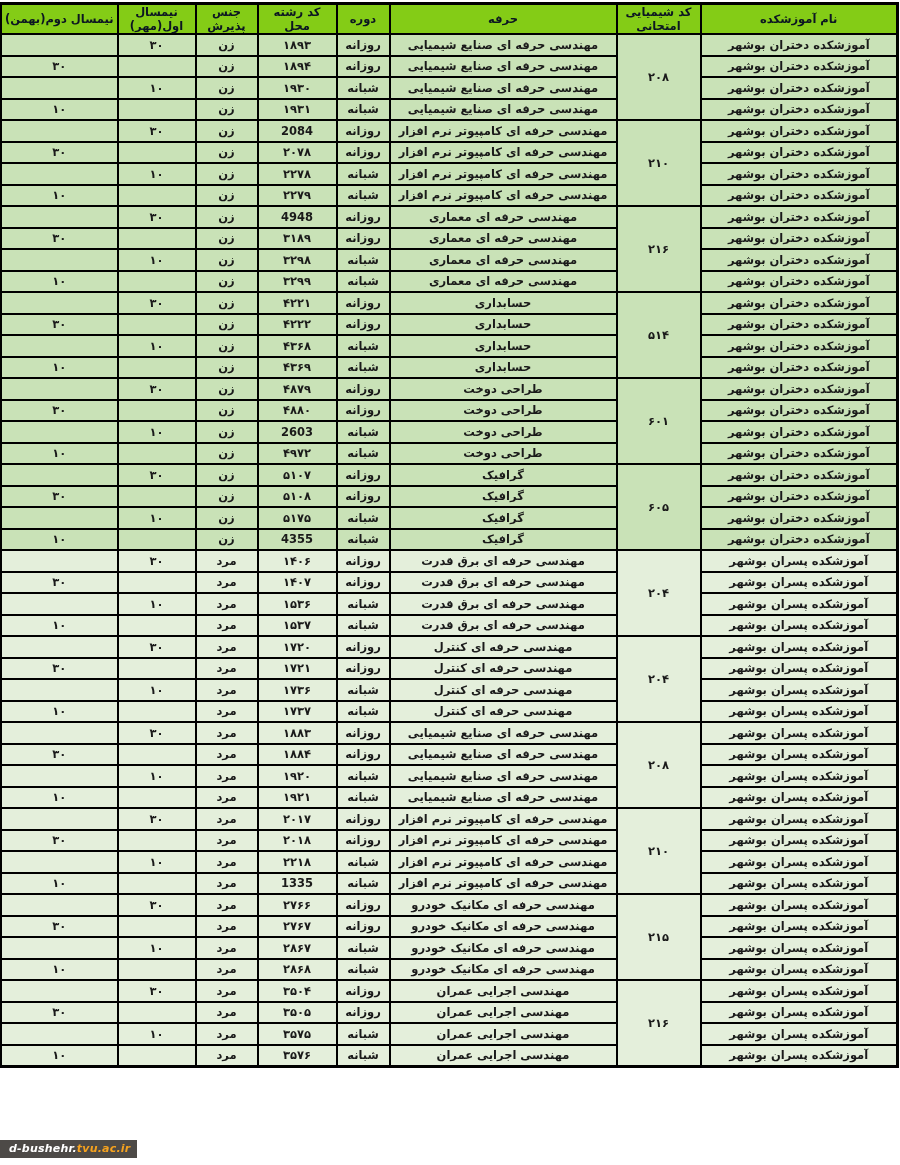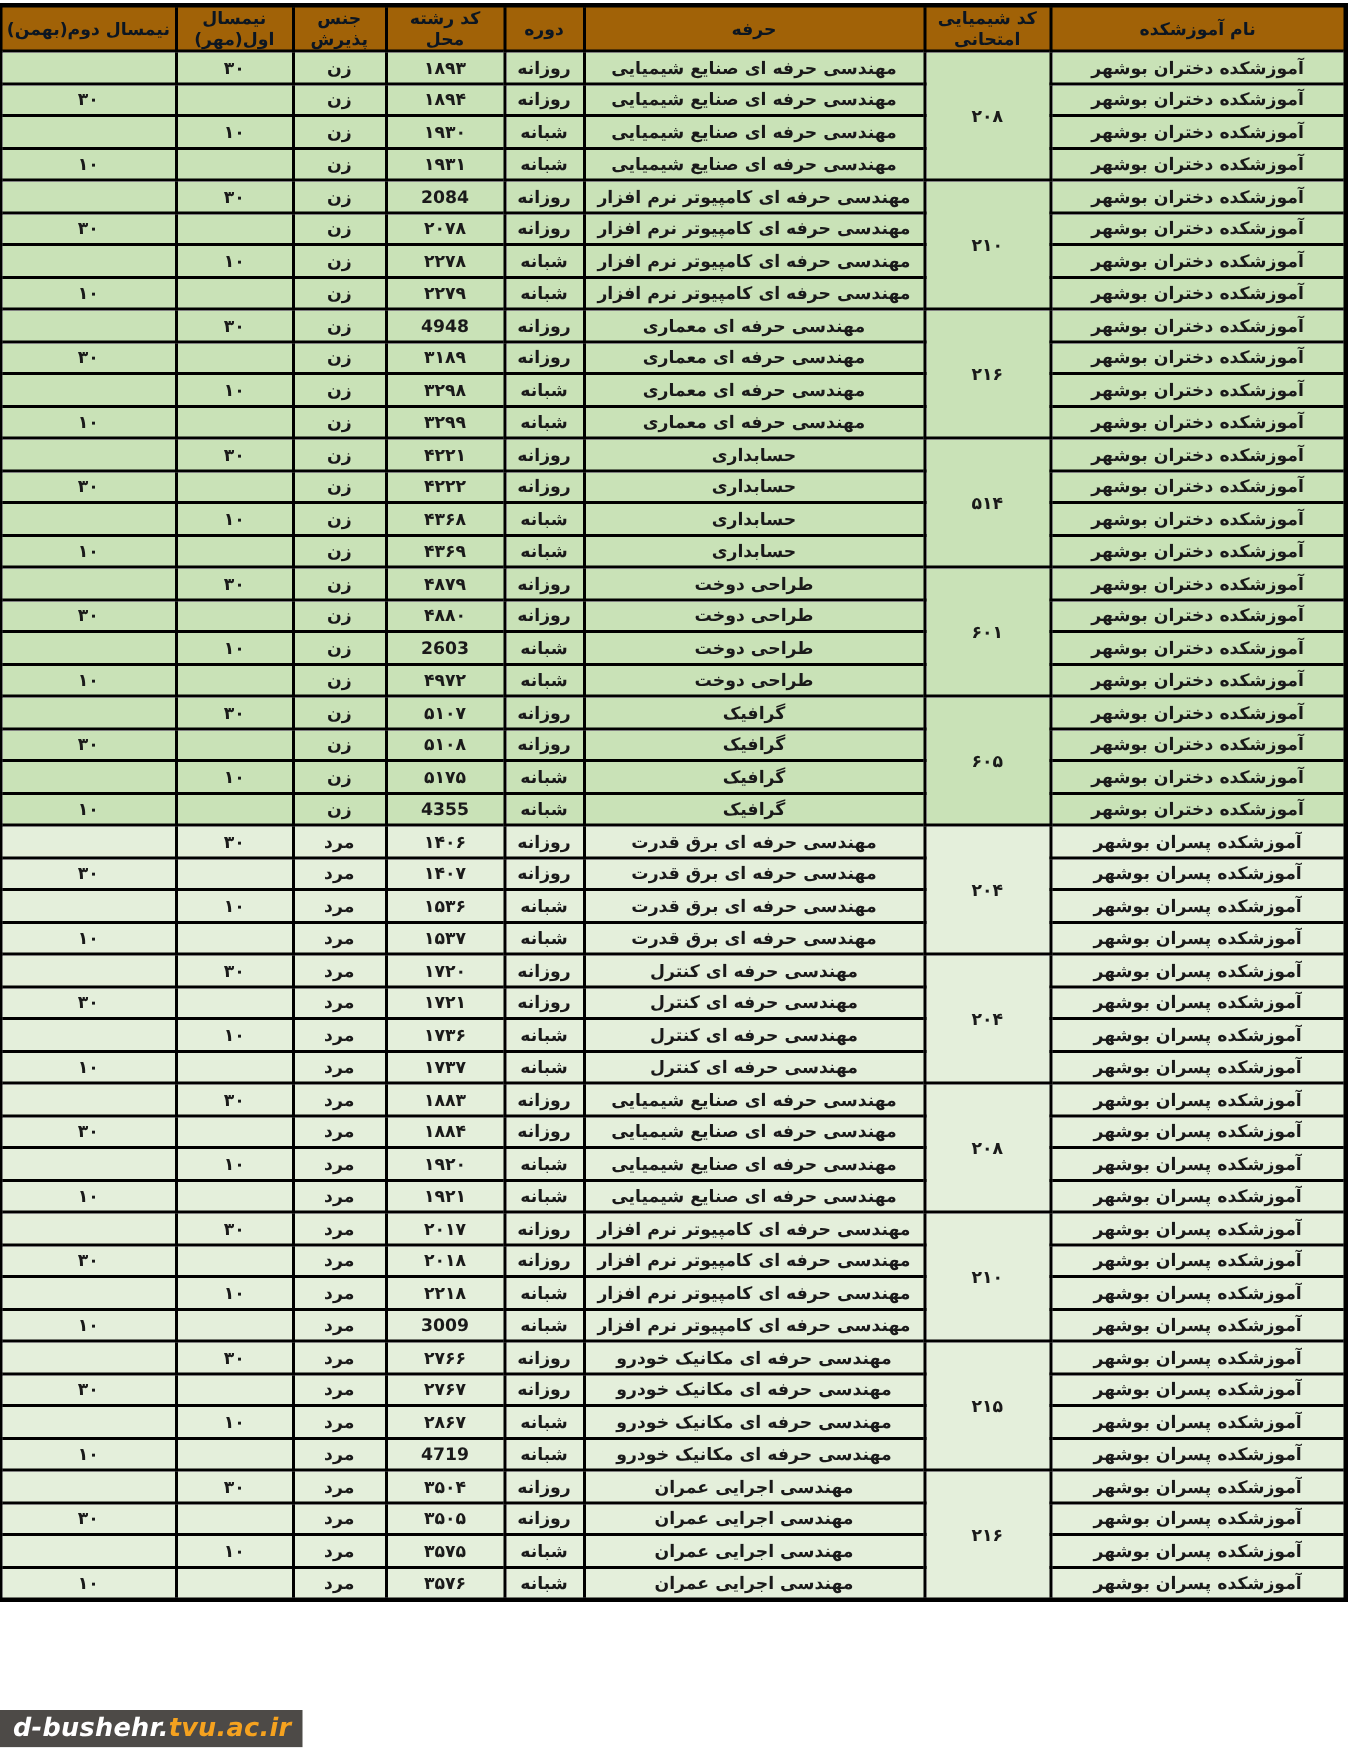--- a/index.html
+++ b/index.html
@@ -23,21 +23,21 @@
     width: 897px;
     border-collapse: collapse;
     table-layout: fixed;
     direction: rtl;
   }
   table.roster, table.roster th, table.roster td {
     border: 2px solid #000000;
   }
   table.roster { border-width: 3px; }
   table.roster th {
-    background: #a16207;
+    background: #84cc16;
     color: #0c1622;
     font-size: 11.5px;
     font-weight: bold;
     height: 22px;
     padding: 0 2px;
     text-align: center;
     vertical-align: middle;
   }
   table.roster td {
     font-size: 11.5px;
@@ -51,21 +51,21 @@
     overflow: hidden;
   }
   tr.female td { background: #c9e2b7; }
   tr.male td   { background: #e4efdb; }
   .badge {
     position: absolute;
     left: 0;
     top: 1140px;
     background: #4d4a47;
     padding: 2px 7px 3px 9px;
-    font-size: 17px;
+    font-size: 11px;
     font-weight: bold;
     font-style: italic;
     direction: ltr;
     letter-spacing: 0.2px;
   }
   .badge .white  { color: #ffffff; }
   .badge .orange { color: #f5a21f; }
 </style>
 </head>
 <body>
@@ -454,21 +454,21 @@
           <td>شبانه</td>
           <td>۲۲۱۸</td>
           <td>مرد</td>
           <td>۱۰</td>
           <td></td>
         </tr>
         <tr class="male">
           <td>آموزشکده پسران بوشهر</td>
           <td>مهندسی حرفه ای کامپیوتر نرم افزار</td>
           <td>شبانه</td>
-          <td>3009</td>
+          <td>1335</td>
           <td>مرد</td>
           <td></td>
           <td>۱۰</td>
         </tr>
         <tr class="male">
           <td>آموزشکده پسران بوشهر</td>
           <td rowspan="4">۲۱۵</td>
           <td>مهندسی حرفه ای مکانیک خودرو</td>
           <td>روزانه</td>
           <td>۲۷۶۶</td>
@@ -491,21 +491,21 @@
           <td>شبانه</td>
           <td>۲۸۶۷</td>
           <td>مرد</td>
           <td>۱۰</td>
           <td></td>
         </tr>
         <tr class="male">
           <td>آموزشکده پسران بوشهر</td>
           <td>مهندسی حرفه ای مکانیک خودرو</td>
           <td>شبانه</td>
-          <td>4719</td>
+          <td>۲۸۶۸</td>
           <td>مرد</td>
           <td></td>
           <td>۱۰</td>
         </tr>
         <tr class="male">
           <td>آموزشکده پسران بوشهر</td>
           <td rowspan="4">۲۱۶</td>
           <td>مهندسی اجرایی عمران</td>
           <td>روزانه</td>
           <td>۳۵۰۴</td>

